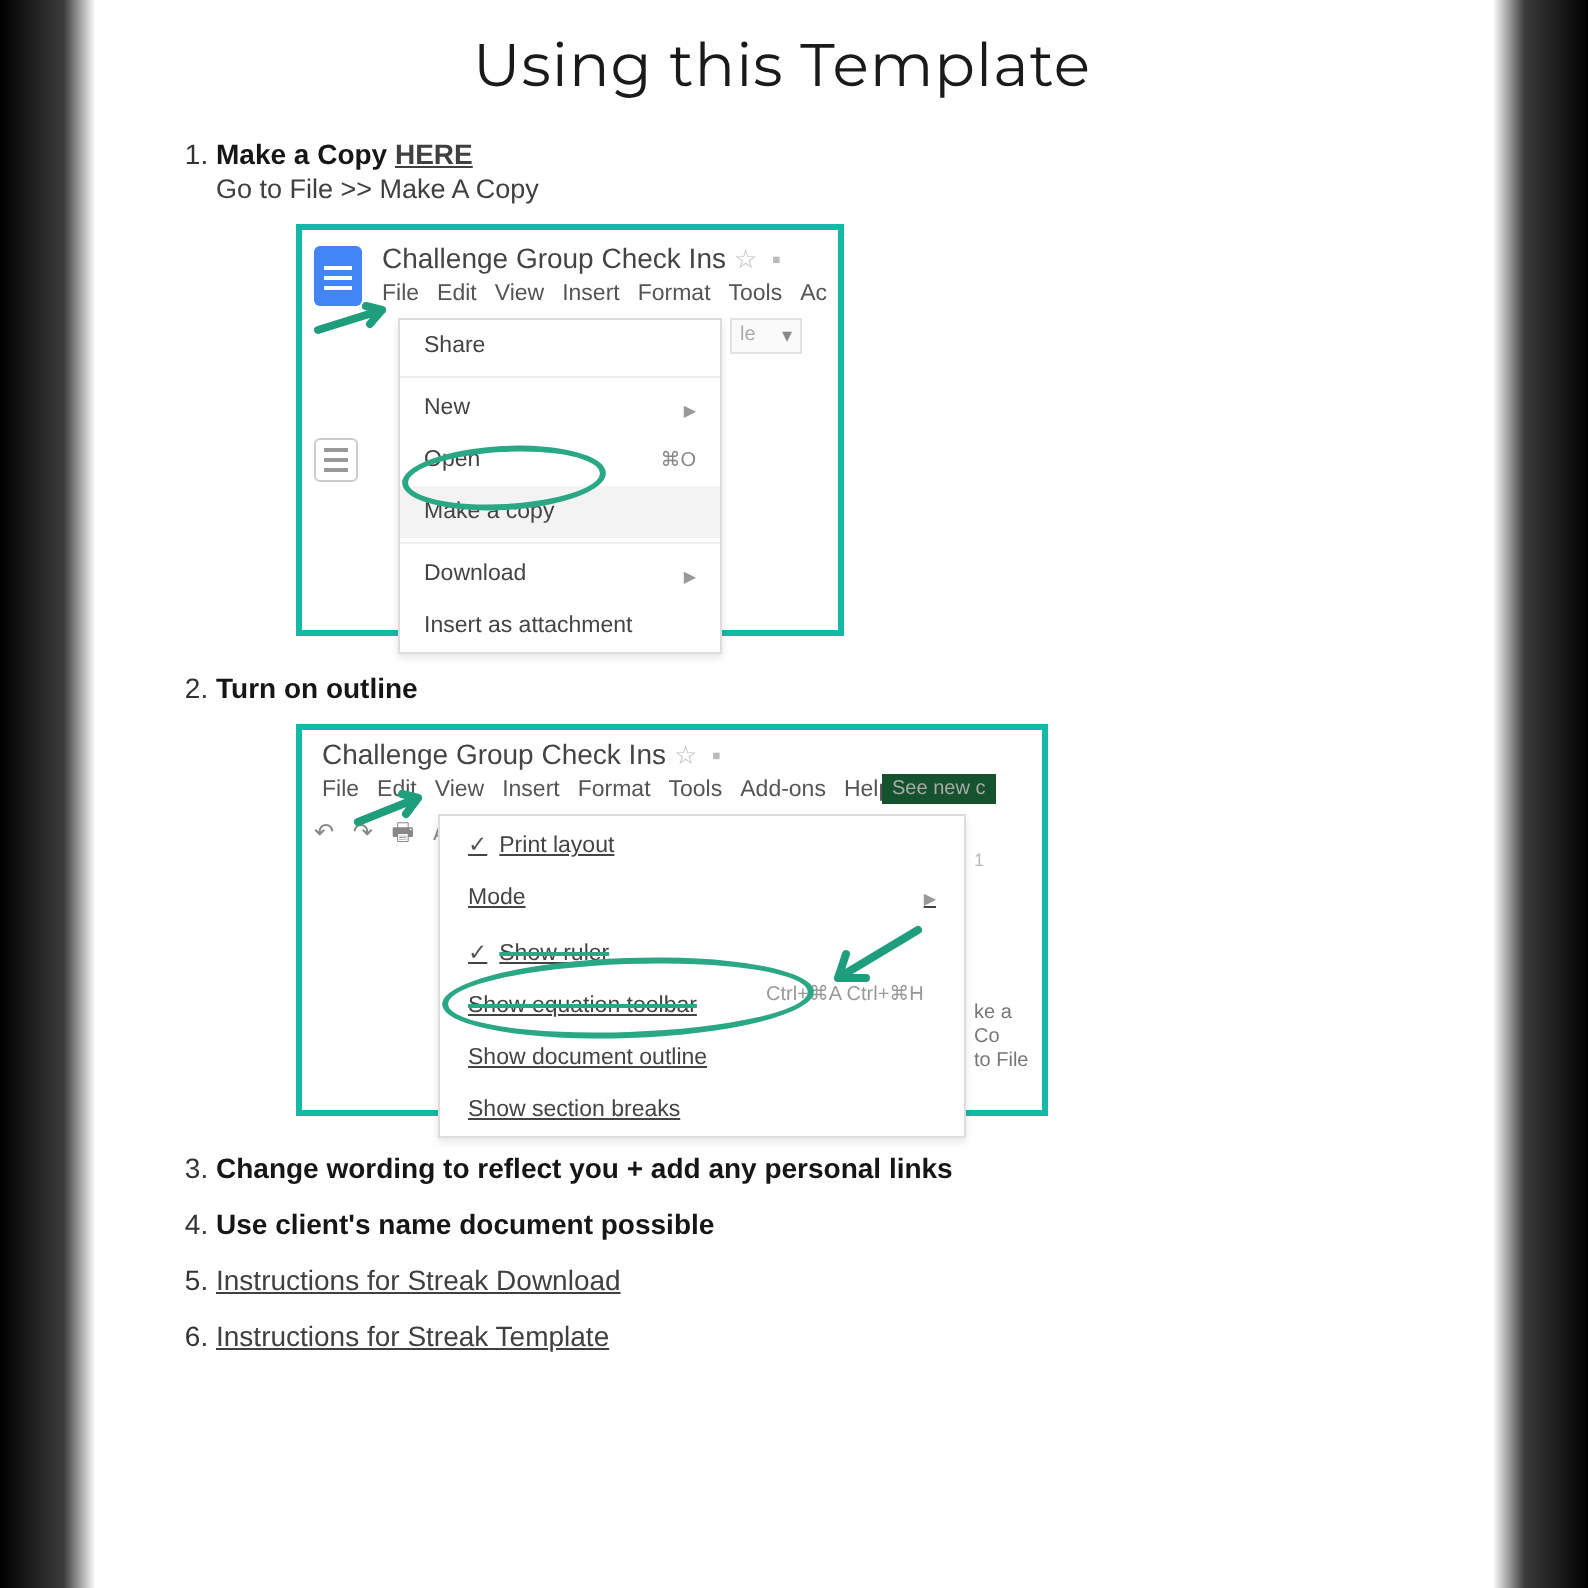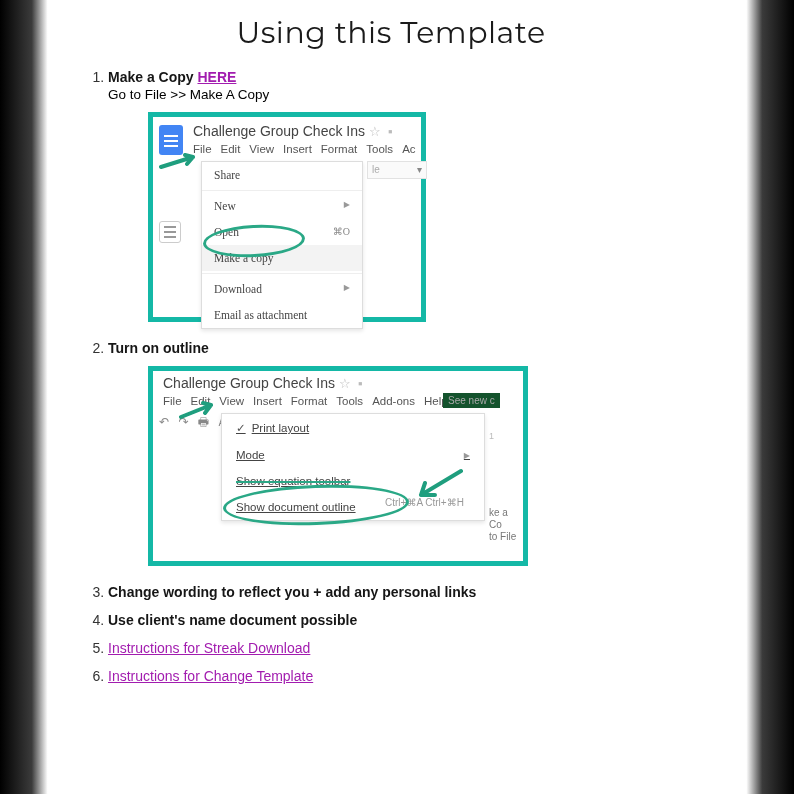--- a/index.html
+++ b/index.html
@@ -26,26 +26,26 @@
     margin:6px 0 18px 0;
     color:#1a1a1a;
   }
   ol.main{
     margin:0;padding-left:24px;
     font-size:14px;
     color:#333;
   }
   ol.main>li{margin-bottom:12px;}
   .bold{font-weight:700;color:#161616;}
-  a.link{color:#a21caf;text-decoration:underline;}
-  .sub{color:#000000;margin-top:2px;font-size:13.5px;}
+  a.link{color:#404040;text-decoration:underline;}
+  .sub{color:#404040;margin-top:2px;font-size:13.5px;}
   .shot{
     margin:10px 0 18px 40px;
     position:relative;
-    border:5px solid #14b8a6;
+    border:3px solid #14b8a6;
     background:#fff;
   }
   
   .shot1{width:268px;height:200px;}
   .docs-icon{
     position:absolute;left:6px;top:8px;width:24px;height:30px;
     background:#4285f4;border-radius:3px;
   }
   .docs-icon::before,.docs-icon::after{content:"";position:absolute;background:#fff;height:2px;}
   .docs-icon::before{left:5px;right:5px;top:10px;box-shadow:0 5px 0 #fff,0 10px 0 #fff;}
@@ -56,32 +56,32 @@
   .arrow1{
     position:absolute;left:6px;top:36px;width:44px;height:18px;
   }
   .arrow1 svg{width:100%;height:100%;}
   .dropdown{
     position:absolute;left:48px;top:44px;width:160px;
     border:1px solid #ddd;background:#fff;
     box-shadow:0 2px 4px rgba(0,0,0,0.1);
     font-size:11.5px;color:#444;
   }
-  .dropdown .row{padding:7px 12px;display:flex;justify-content:space-between;align-items:flex-start;font-family:Liberation Serif, serif;}
+  .dropdown .row{padding:7px 12px;display:flex;justify-content:space-between;align-items:flex-end;}
   .dropdown .sep{height:1px;background:#eee;margin:2px 0;}
   .tri{color:#999;font-size:8px;}
   .kbd{color:#888;font-size:10px;}
   .circ1{
     position:absolute;left:50px;top:108px;width:96px;height:26px;
     border:3px solid #2aa886;border-radius:50%;
     transform:rotate(-3deg);
     pointer-events:none;
   }
   .side-ghost{
-    position:absolute;left:214px;top:44px;width:60px;height:18px;
+    position:absolute;left:214px;top:44px;width:36px;height:18px;
     border:1px solid #e2e2e2;background:#fafafa;
     font-size:10px;color:#aaa;text-align:left;padding:2px 4px;box-sizing:border-box;
   }
   .outline-ico{
     position:absolute;left:6px;top:104px;width:20px;height:20px;
     border:1px solid #ccc;border-radius:3px;
   }
   .outline-ico::before{content:"";position:absolute;left:4px;right:4px;top:4px;height:2px;background:#999;box-shadow:0 5px 0 #999,0 10px 0 #999;}
   
   .shot2{width:370px;height:190px;}
@@ -155,21 +155,21 @@
             </div>
           <div class="row" style="background:#f3f3f3;">
               <span>Make a copy</span>
             </div>
           <div class="sep"></div>
           <div class="row">
               <span>Download</span>
               <span class="tri">▶</span>
             </div>
           <div class="row">
-              <span>Email as attachment</span>
+              <span>Insert as attachment</span>
             </div>
         </div>
         <div class="circ1"></div>
       </div>
     </li>
 
     <li>
       <span class="bold">Turn on outline</span>
 
       
@@ -191,39 +191,45 @@
         <div class="dropdown2">
           <div class="row">
               <span><span class="chk">✓</span><span>Print layout</span></span>
             </div>
           <div class="row">
               <span>Mode</span>
               <span class="tri">▶</span>
             </div>
           <div class="sep"></div>
           <div class="row">
+              <span><span class="chk">✓</span><span class="strike">Show ruler</span></span>
+            </div>
+          <div class="row">
               <span class="strike">Show equation toolbar</span>
             </div>
           <div class="row">
               <span>Show document outline</span>
+            </div>
+          <div class="row">
+              <span>Show section breaks</span>
             </div>
         </div>
         <div class="shortcut">Ctrl+⌘A Ctrl+⌘H</div>
         <div class="arrow2b">
           <svg viewBox="0 0 50 34">
               <path d="M48 4 L8 28 M8 28 L12 16 M8 28 L22 28" stroke="#1f9e7e" stroke-width="4" fill="none" stroke-linecap="round"></path>
             </svg>
         </div>
         <div class="circ2"></div>
         <div class="rightfrag">
           <div>ke a Co</div>
             <div>to File</div>
         </div>
       </div>
     </li>
 
     <li><span class="bold">Change wording to reflect you + add any personal links</span></li>
     <li><span class="bold">Use client's name document possible</span></li>
     <li><a class="link" href="#">Instructions for Streak Download</a></li>
-    <li><a class="link" href="#">Instructions for Change Template</a></li>
+    <li><a class="link" href="#">Instructions for Streak Template</a></li>
   </ol>
 
 </div>
 
 </body></html>

